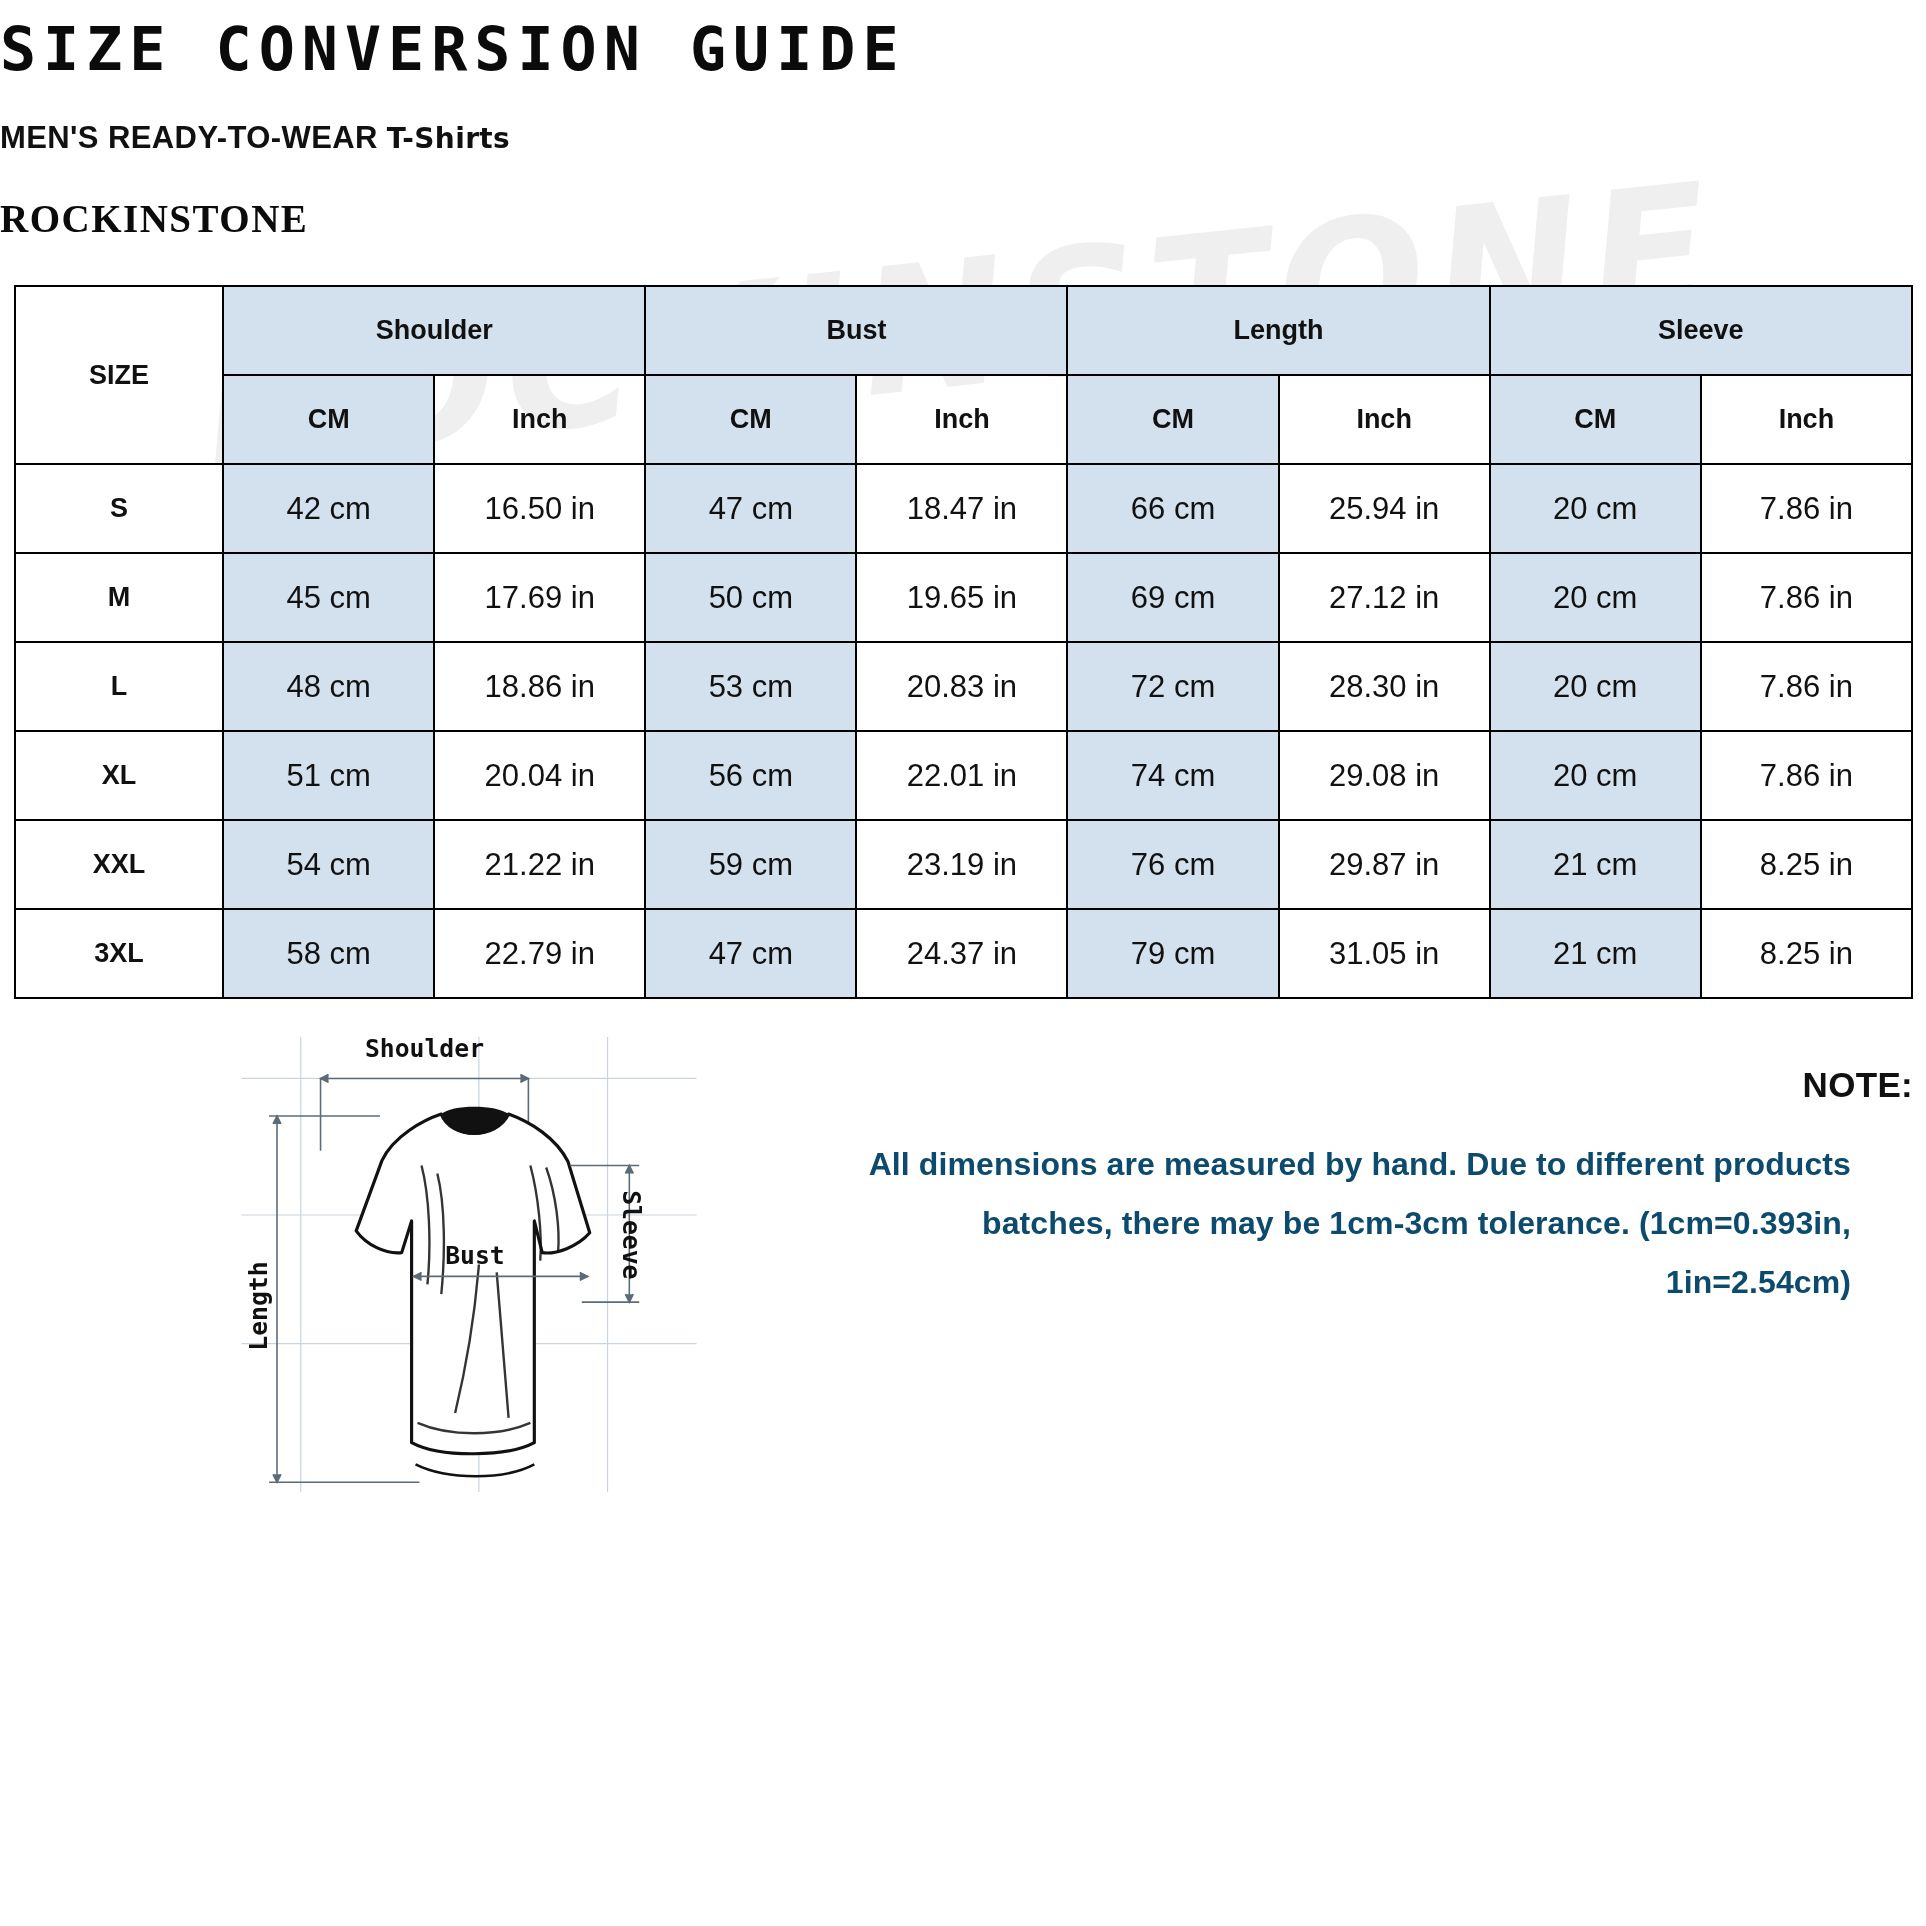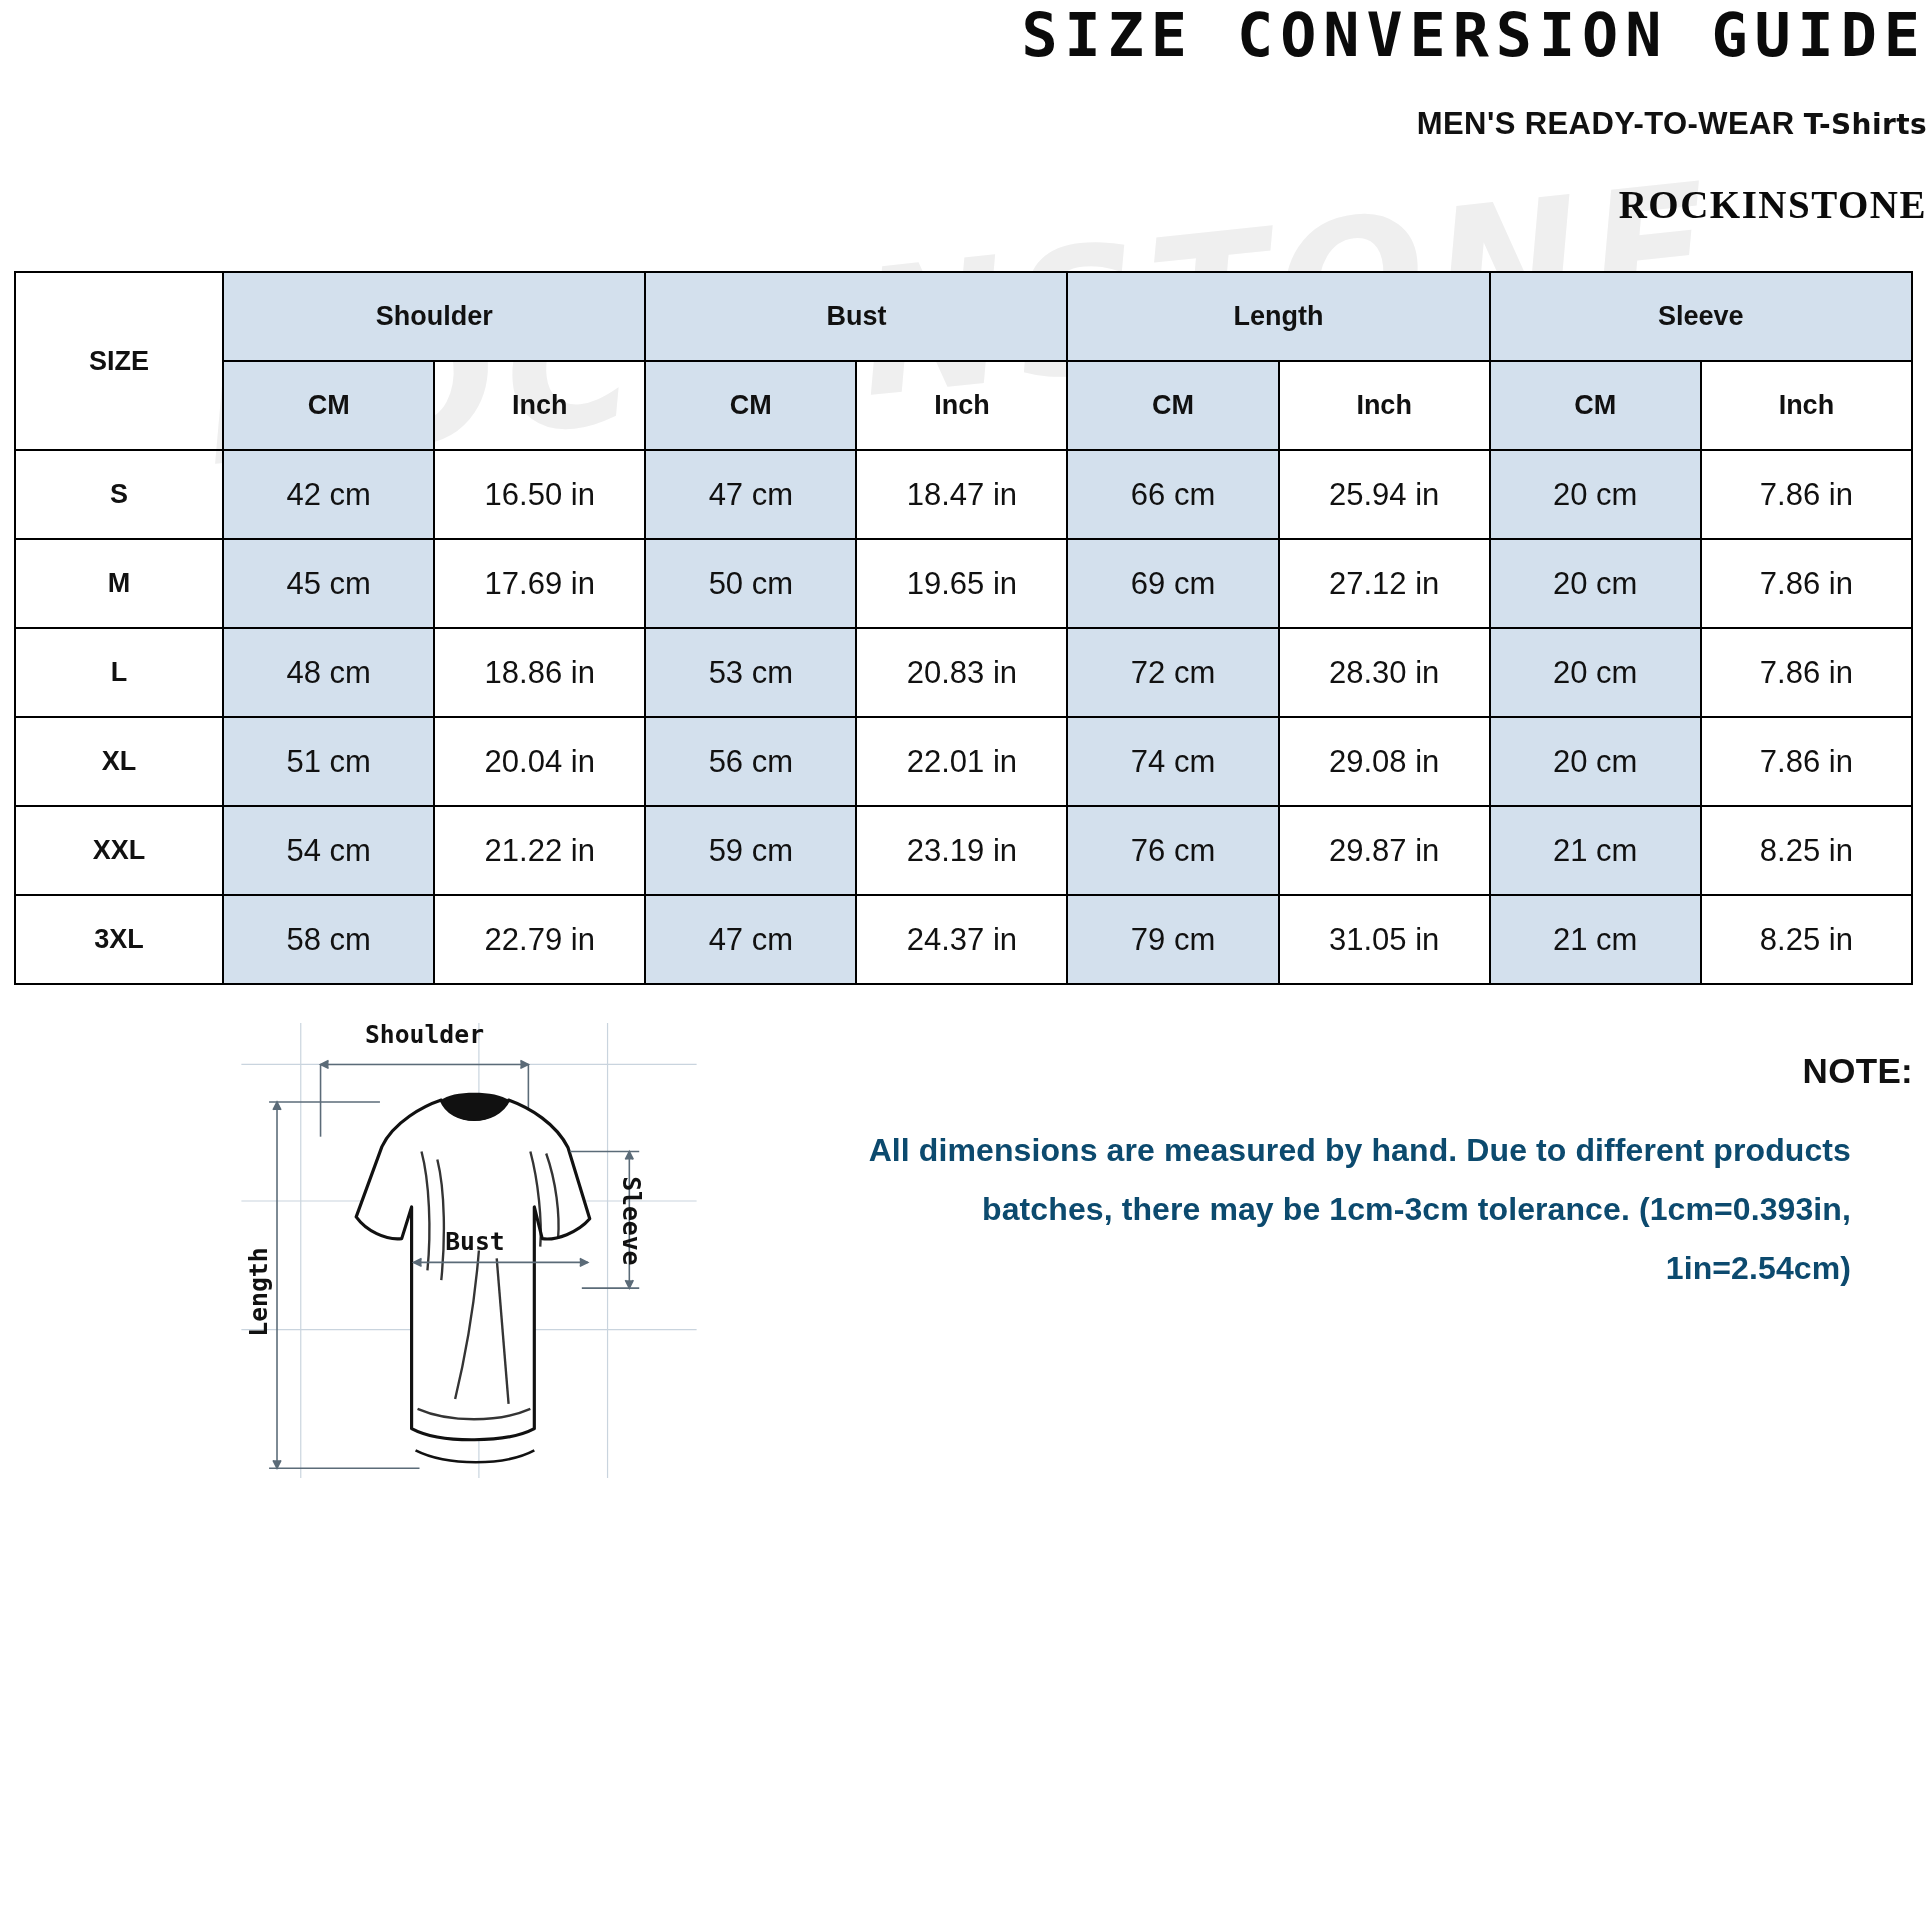--- a/index.html
+++ b/index.html
@@ -40,21 +40,22 @@
     text-align: center;
     pointer-events: none;
     user-select: none;
     z-index: 0;
   }
 
   
   .header {
     position: relative;
     z-index: 2;
-    text-align: right;
+    text-align: left;
+    padding-top: 14px;
   }
   .main-title {
     font-family: "DejaVu Sans Mono", monospace;
     font-size: 60px;
     font-weight: 700;
     letter-spacing: 7px;
     margin: 0;
     color: #0b0b0b;
   }
   .subtitle {

